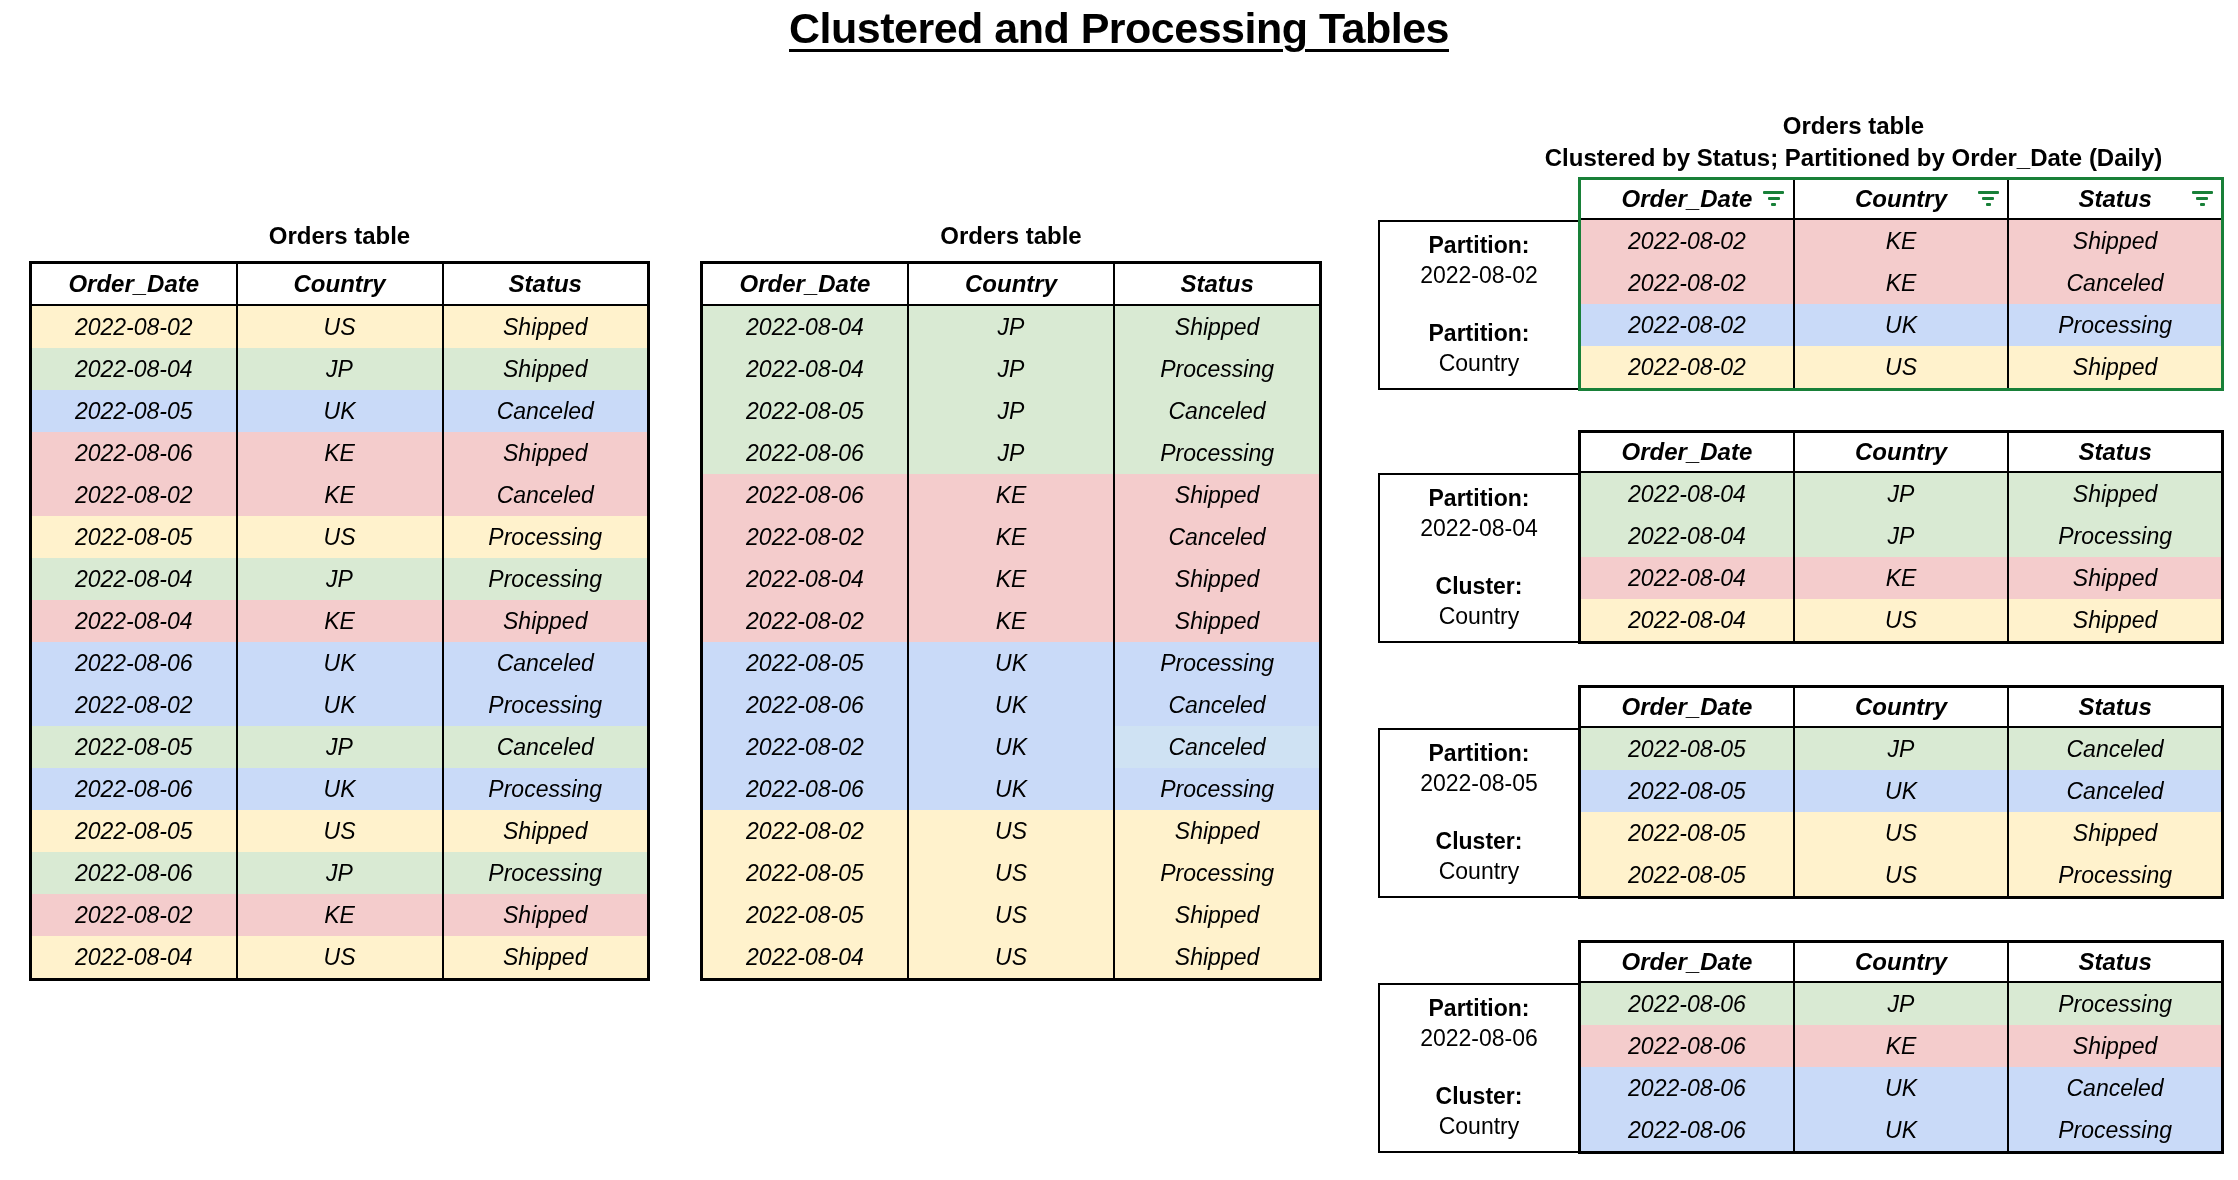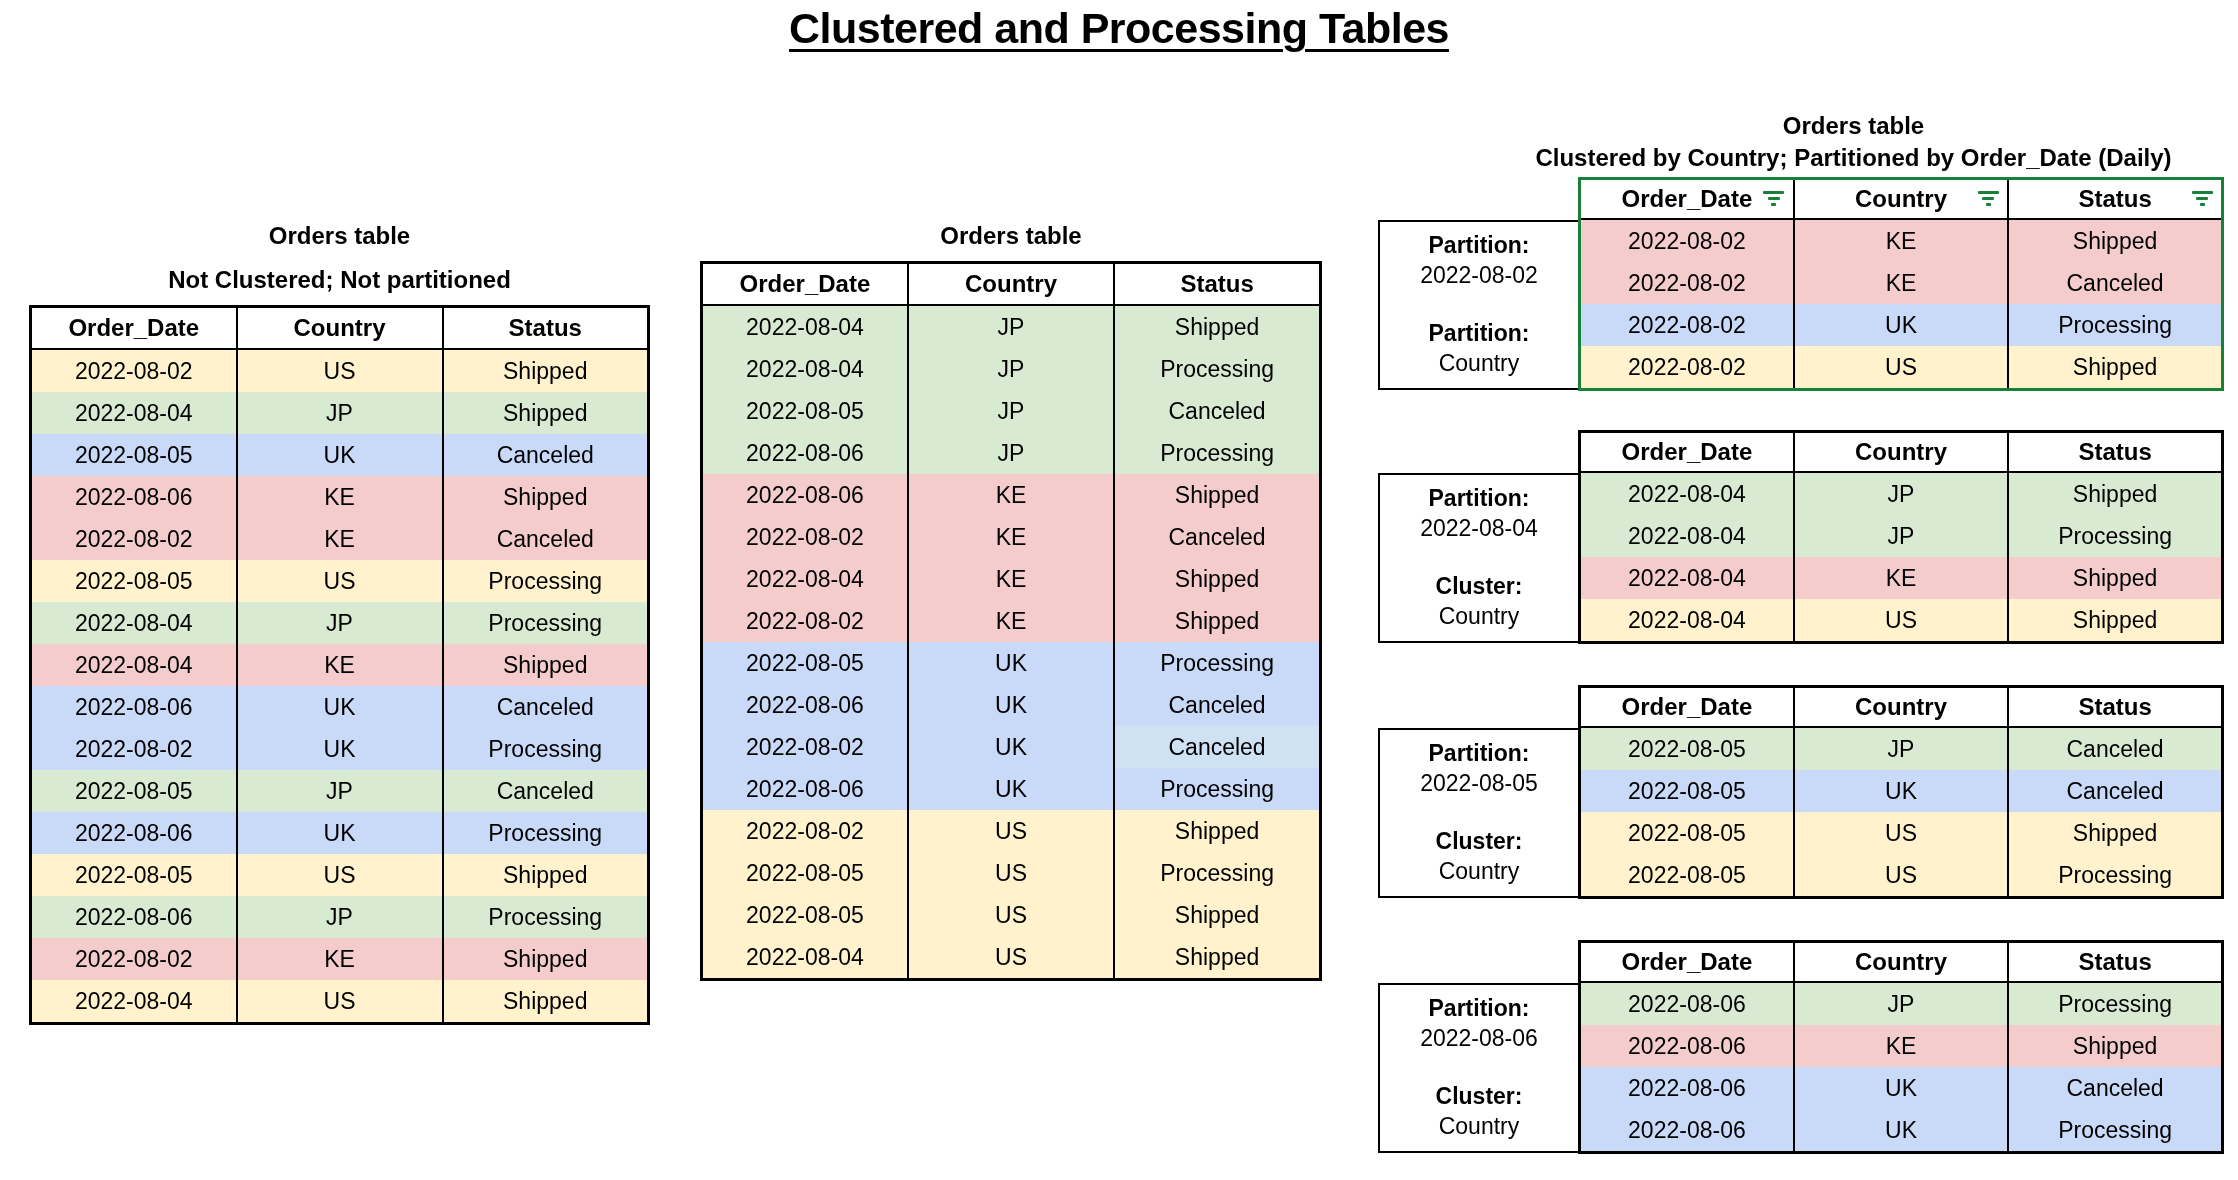--- a/index.html
+++ b/index.html
@@ -7,21 +7,21 @@
 
   .main-title{position:absolute;top:4px;left:0;width:2238px;text-align:center;
     font-size:43px;font-weight:bold;letter-spacing:-0.5px;}
   .main-title span{text-decoration:underline;text-decoration-thickness:3px;text-underline-offset:6px;}
 
   .block{position:absolute;}
   .block-title{font-size:24px;font-weight:bold;text-align:center;line-height:28px;}
   .block-subtitle{margin-top:16px;white-space:nowrap;}
 
   
-  table{border-collapse:collapse;table-layout:fixed;width:100%;margin-top:11px;}
+  table{border-collapse:collapse;table-layout:fixed;width:100%;margin-top:11px;font-style:italic;}
   table.data-table{border:3px solid #000;}
   th{font-size:24px;font-weight:bold;background:#fff;height:40px;text-align:center;
      border-left:2px solid #000;border-right:2px solid #000;border-bottom:2.5px solid #000;
      position:relative;padding:0;}
   td{font-size:23px;text-align:center;height:42px;padding:0;
      border-left:2px solid #000;border-right:2px solid #000;border-top:none;border-bottom:none;}
 
   #left-block{left:29px;top:222px;width:621px;}
   #middle-block{left:700px;top:222px;width:622px;}
 
@@ -47,21 +47,20 @@
   .filter-icon i:nth-child(2){width:12px;}
   .filter-icon i:nth-child(3){width:5px;margin-bottom:0;}
 </style>
 </head>
 <body>
 
 <div class="main-title"><span>Clustered and Processing Tables</span></div>
 
 <div id="left-block" class="block">
   <div class="block-title">Orders table</div>
-  <div class="block-title block-subtitle">Not Clustered; Not partitioned</div>
   <div data-table="left_table">
       <table class="data-table">
         <thead>
           <tr>
             <th>Order_Date</th>
             <th>Country</th>
             <th>Status</th>
           </tr>
         </thead>
         <tbody>
@@ -243,21 +242,21 @@
             <td style="background: rgb(255, 242, 204);">Shipped</td>
           </tr>
         </tbody>
       </table>
     </div>
 </div>
 
 <div id="right-block" class="block">
   <div class="rheading">
     <div class="block-title">Orders table</div>
-    <div class="block-title" style="margin-top:4px;white-space:nowrap;">Clustered by Country; Partitioned by Order_Date (Daily)</div>
+    <div class="block-title" style="margin-top:4px;white-space:nowrap;">Clustered by Status; Partitioned by Order_Date (Daily)</div>
   </div>
 
   <div class="pblock" style="top:65px">
     <div class="plabel">
       <div>
         <div class="lbl">Partition:</div>
         <div>2022-08-02</div>
       </div>
       <div>
         <div class="lbl">Partition:</div>

